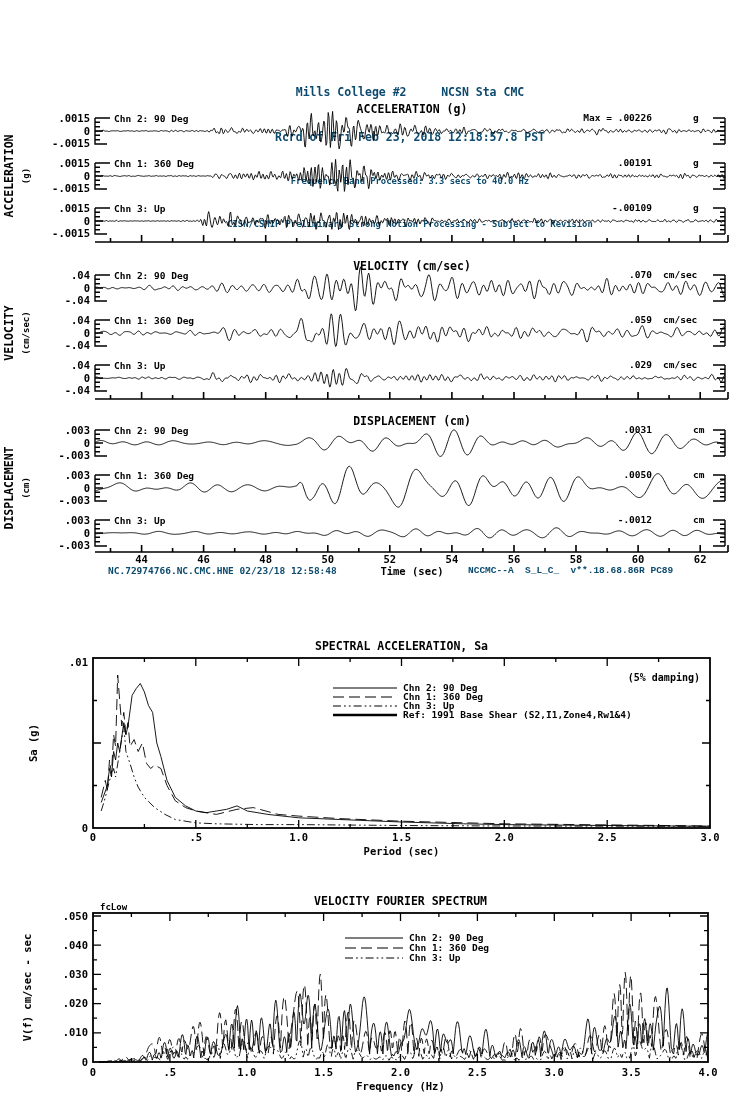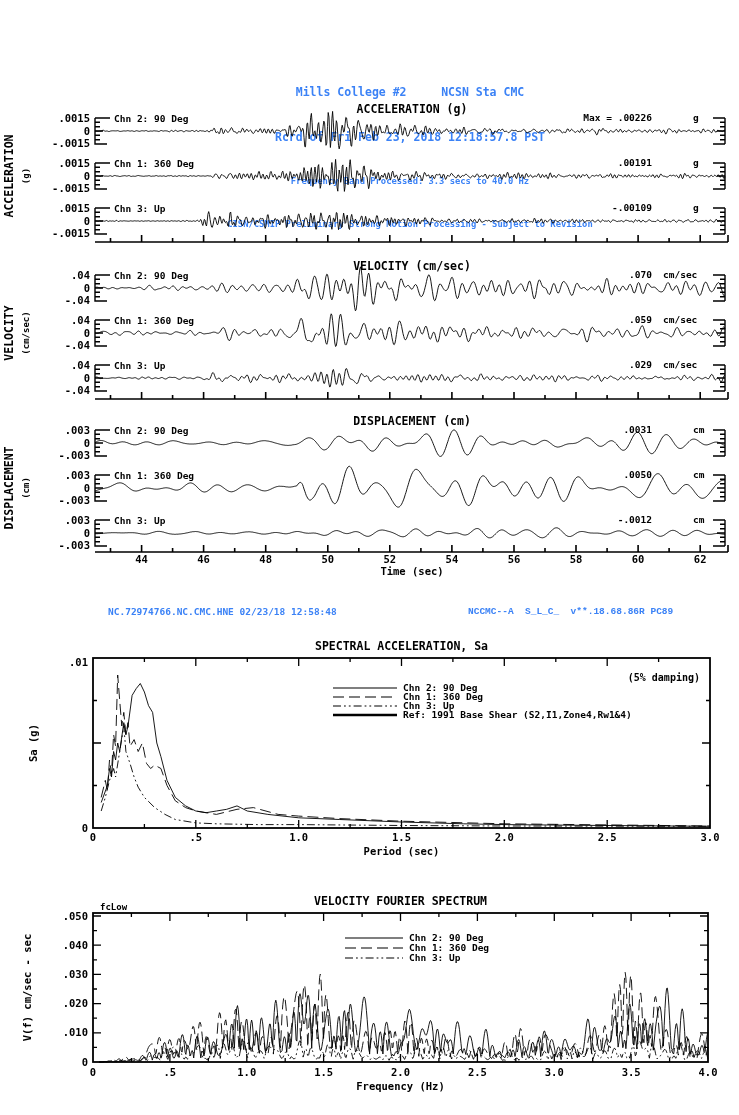--- a/index.html
+++ b/index.html
@@ -1,22 +1,22 @@
 <!DOCTYPE html>
 <html><head>
 <meta charset="utf-8">
 <style>
   html,body{margin:0;padding:0;background:#fff;}
-  .canvas{position:relative;width:739px;height:1115px;background:#ffffff;color:#3b82f6;
+  .canvas{position:relative;width:739px;height:1115px;background:#ffffff;color:#0c4a6e;
           font-family:"DejaVu Sans Mono",monospace;overflow:hidden;}
   .hdr{position:absolute;left:80px;top:52px;width:660px;text-align:center;font-weight:700;
        white-space:pre;line-height:1.05;}
   .h1{font-size:11.5px;}
   .h2{font-size:8.8px;}
-  .ftr{position:absolute;top:565px;font-size:9.5px;font-weight:700;white-space:pre;margin-top:41px;}
+  .ftr{position:absolute;top:565px;font-size:9.5px;font-weight:700;white-space:pre;}
   .ftr-left{left:108px;}
   .ftr-right{left:468px;font-family:Liberation Mono, monospace;}
   svg{position:absolute;left:0;top:0;}
   svg text{font-family:"DejaVu Sans Mono",monospace;font-weight:700;fill:#000;}
 </style>
 </head>
 <body>
 
 <div class="canvas">
   <div class="hdr">

